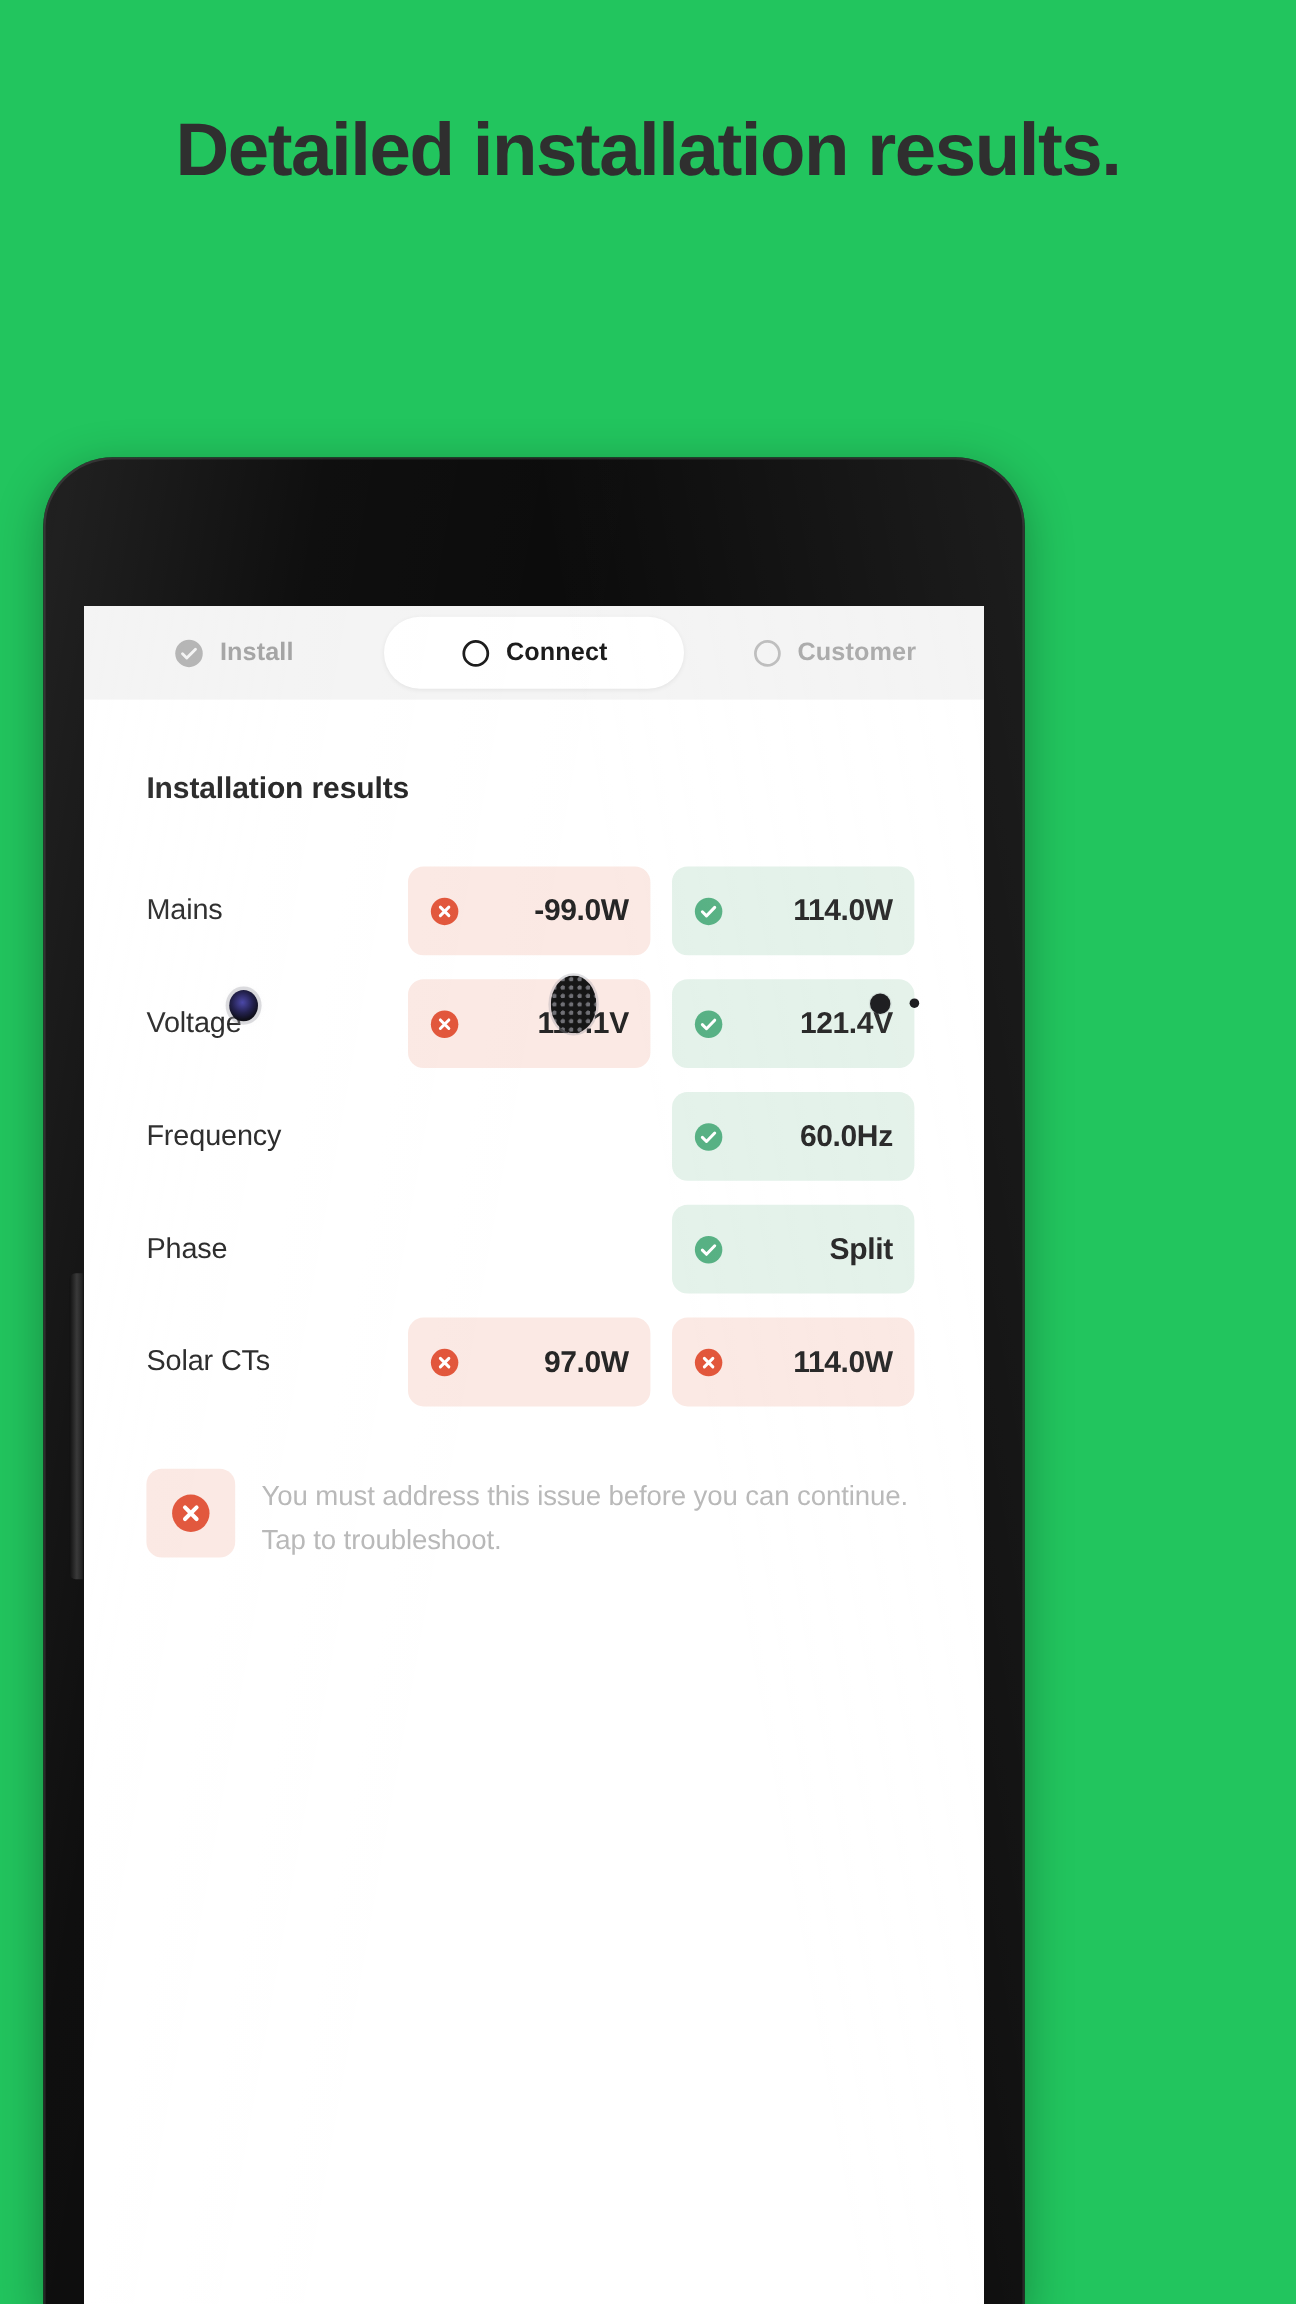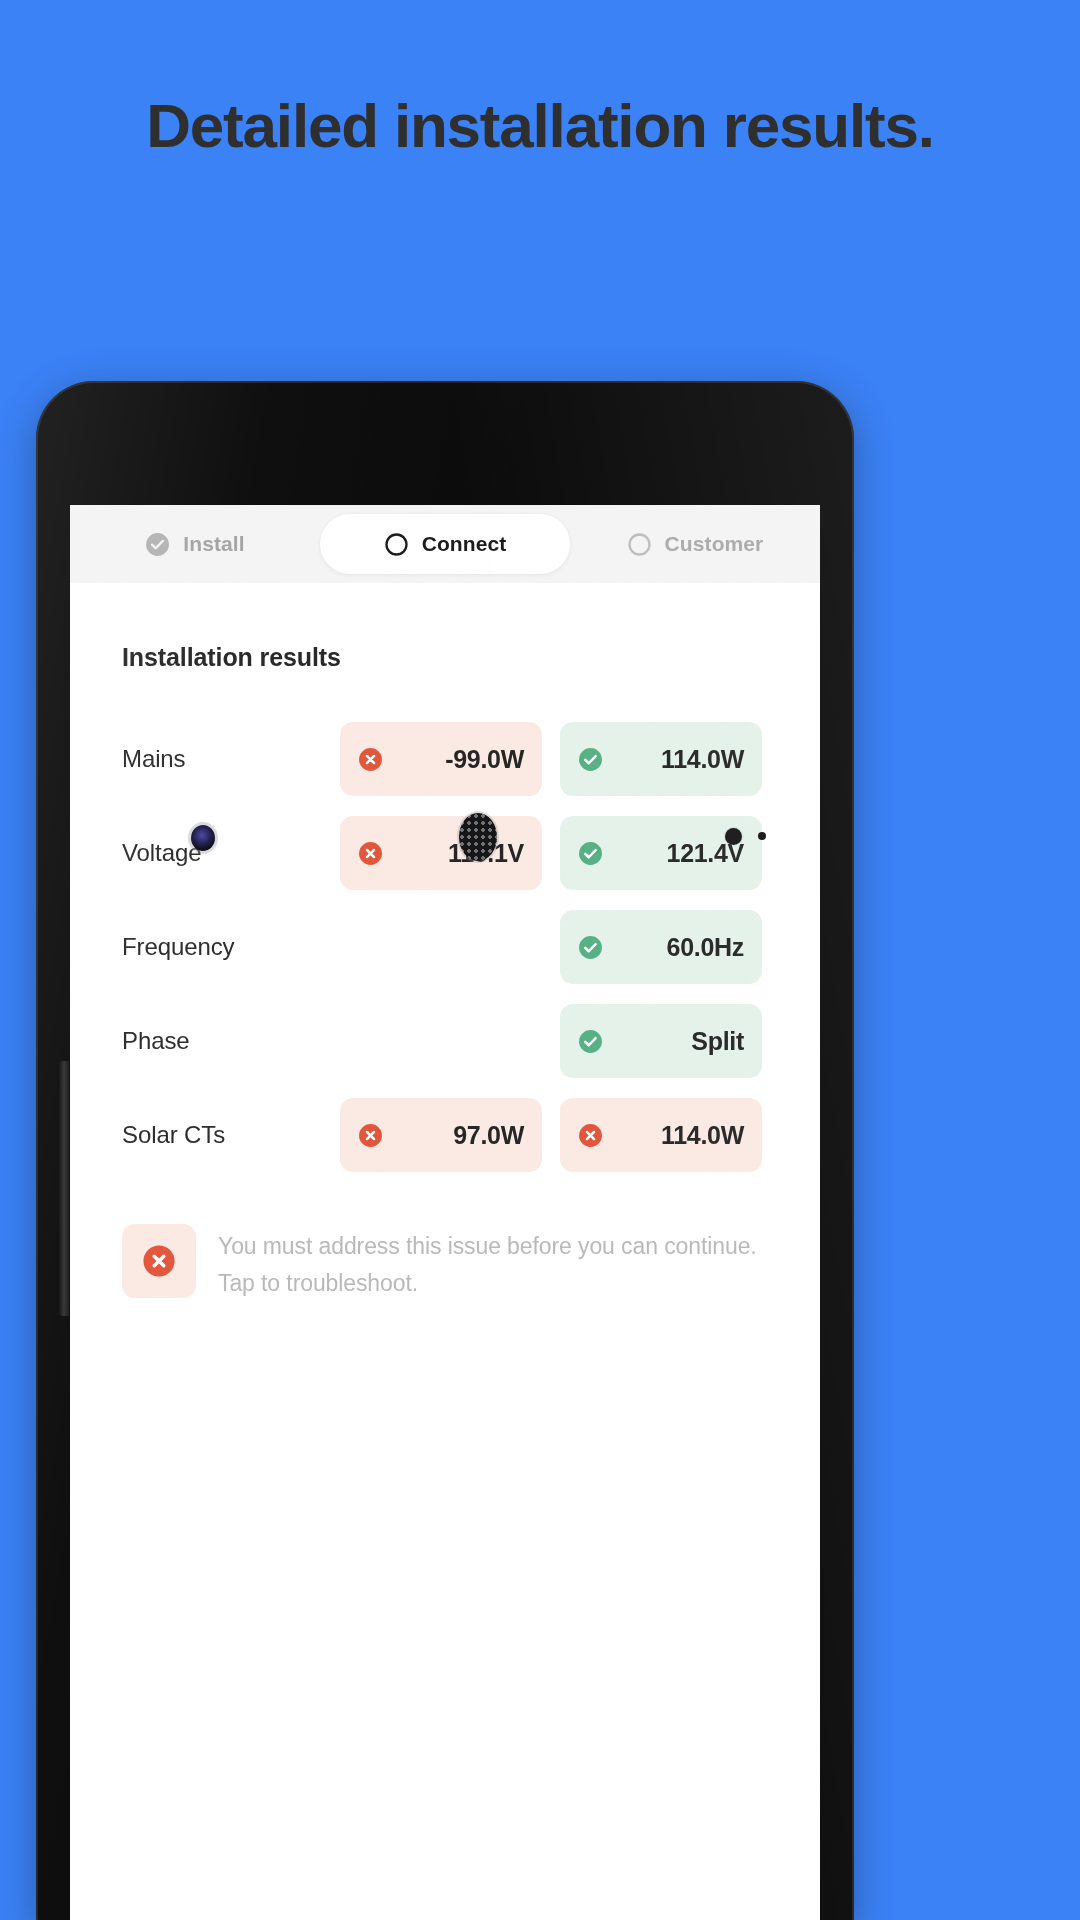--- a/index.html
+++ b/index.html
@@ -3,21 +3,21 @@
 <meta charset="utf-8">
 <style>
   * { box-sizing: border-box; margin: 0; padding: 0; }
   html, body {
     width: 1080px; height: 1920px;
     background: #ffffff;
     font-family: "Liberation Sans", sans-serif;
     overflow: hidden;
   }
 
-  .page { position: relative; width: 1080px; height: 1920px; background: #3b82f6; }
+  .page { position: relative; width: 1080px; height: 1920px; background: #22c55e; }
 
   
   .headline {
     position: absolute;
     top: 86px; left: 0; width: 1080px;
     text-align: center;
     font-size: 62px;
     line-height: 1.28;
     font-weight: 700;
     letter-spacing: -1.2px;

